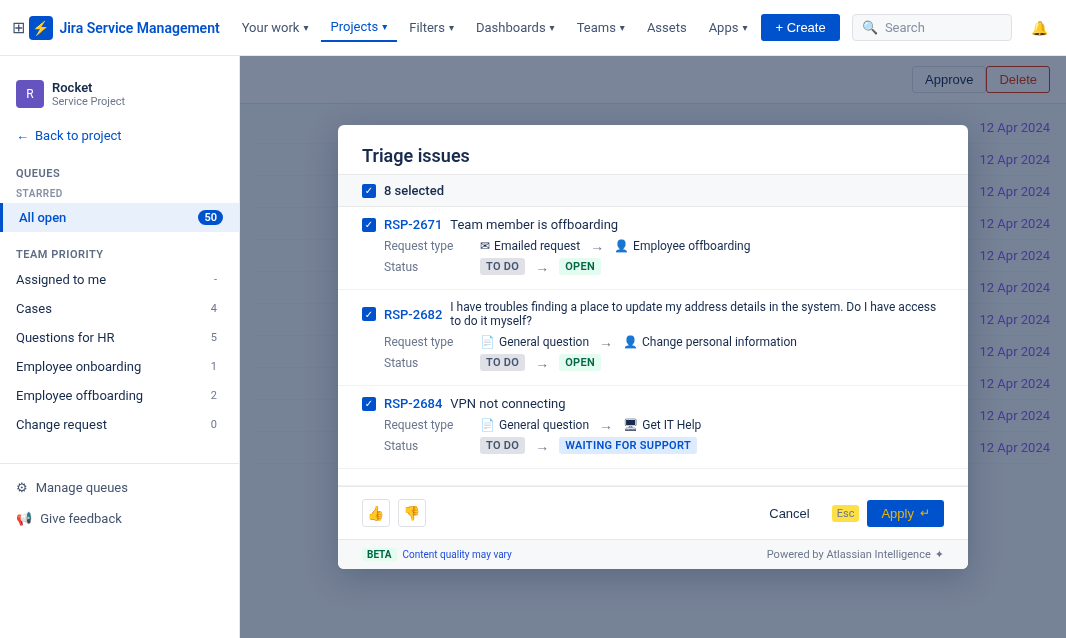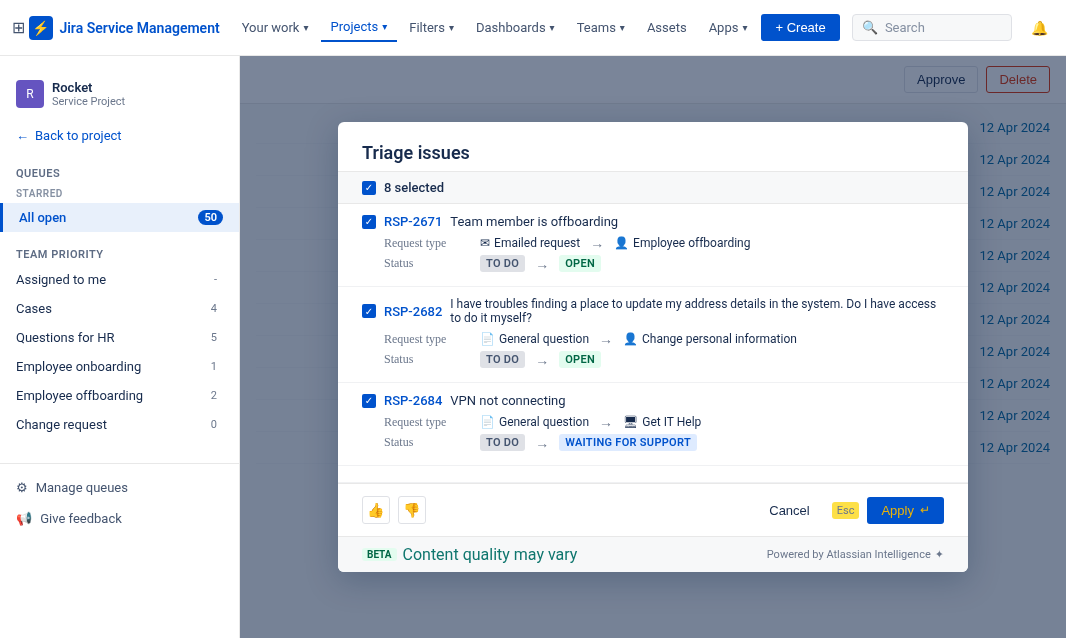--- a/index.html
+++ b/index.html
@@ -287,21 +287,21 @@
       font-size: 13px; color: #172b4d;
     }
     .issue-details {
       padding: 0 24px 10px 46px;
     }
     .issue-row {
       display: flex; align-items: center; gap: 6px;
       margin-bottom: 4px;
     }
     .issue-row-label {
-      font-size: 12px; color: #6b778c; width: 90px; flex-shrink: 0; font-family: Liberation Serif, serif;
+      font-size: 12px; color: #6b778c; width: 90px; flex-shrink: 0;
     }
     .issue-row-value {
       font-size: 12px; color: #172b4d;
       display: flex; align-items: center; gap: 4px;
     }
     .arrow-icon {
       color: #6b778c; font-size: 14px; margin: 0 4px;
     }
     .status-badge {
       font-size: 11px; font-weight: 600; padding: 2px 6px; border-radius: 3px;
@@ -367,41 +367,41 @@
     .beta-bar-left {
       display: flex; align-items: center; gap: 6px;
     }
     .beta-tag {
       background: #e3fcef; color: #006644;
       font-size: 10px; font-weight: 700;
       padding: 1px 5px; border-radius: 3px;
       text-transform: uppercase;
     }
     .beta-link {
-      color: #0f766e; font-size: 16px; cursor: pointer; text-decoration: none;
+      color: #1d4ed8; font-size: 10px; cursor: pointer; text-decoration: none;
     }
     .powered-by {
       font-size: 11px; color: #6b778c;
       display: flex; align-items: center; gap: 4px;
     }
     .content-action-btn {
       padding: 5px 12px;
       border: 1px solid #dfe1e6;
       border-radius: 3px;
       background: white;
       font-size: 13px; color: #172b4d;
       cursor: pointer;
     }
     .content-action-btn.danger { color: #de350b; border-color: #de350b; }
     .table-row-item {
       display: flex; align-items: center; justify-content: flex-end;
       padding: 8px 0;
       border-bottom: 1px solid #f0f1f3;
     }
-    .table-row-date { font-size: 13px; color: #0369a1; }
+    .table-row-date { font-size: 13px; color: #8b5cf6; }
   </style>
 </head>
 <body>
 
 <div class="bg-layer">
   <svg class="lightning-decoration" viewBox="0 0 120 200" fill="none">
     <polygon points="70,0 40,90 65,90 30,200 90,80 60,80 85,0" fill="#f6a623" opacity="0.8"></polygon>
     <polygon points="30,10 10,70 30,70 5,140 55,60 35,60 55,10" fill="#f6a623" opacity="0.5" transform="translate(40,20)"></polygon>
   </svg>
 </div>
@@ -507,21 +507,21 @@
       </div>
       <div class="sidebar-footer-item">
         <span>📢</span>
         <span>Give feedback</span>
       </div>
     </div>
   </aside>
 
   <div class="content-area">
 
-    <div style="background:white;padding:10px 16px;border-bottom:1px solid #e8e8e8;display:flex;align-items:center;justify-content:flex-end;gap:8px;">
+    <div style="background:white;padding:10px 16px;border-bottom:1px solid #e8e8e8;display:flex;align-items:center;justify-content:flex-end;">
       <button class="content-action-btn">Approve</button>
       <button class="content-action-btn danger">Delete</button>
     </div>
     <div style="padding:8px 16px;">
       <div class="table-row-item">
           <span class="table-row-date">12 Apr 2024</span>
         </div>
       <div class="table-row-item">
           <span class="table-row-date">12 Apr 2024</span>
         </div>

